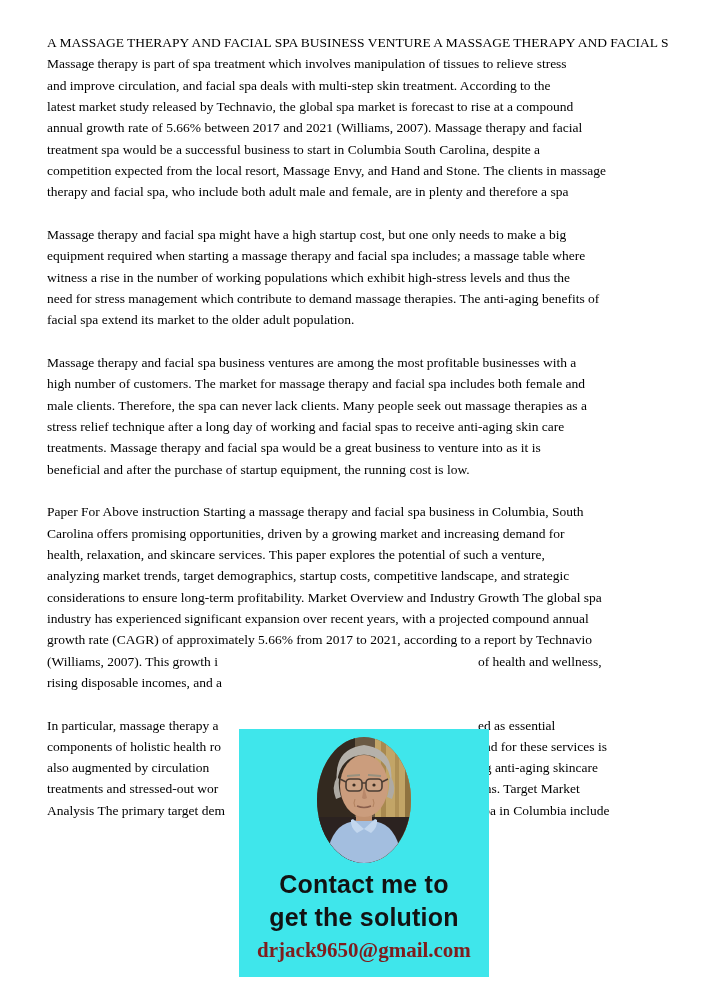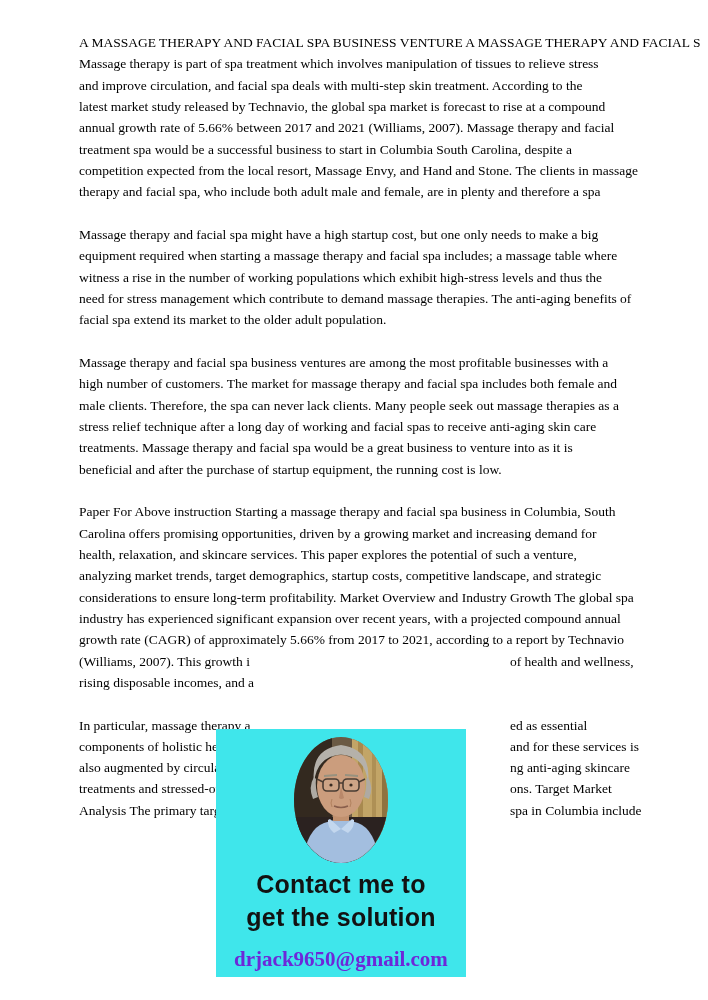--- a/index.html
+++ b/index.html
@@ -18,42 +18,41 @@
     left: 47px;
     top: 32px;
     width: 661px;
   }
   .para { margin-bottom: 21.33px; }
   .para:last-child { margin-bottom: 0; }
   .line {
     height: 21.33px;
     line-height: 21.33px;
     white-space: nowrap;
-    margin-left: 32px;
   }
   .frag-left {
     display: inline-block;
     width: 181px;
     overflow: hidden;
     white-space: nowrap;
     vertical-align: top;
   }
   .frag-gap {
     display: inline-block;
     width: 250px;
     vertical-align: top;
   }
   .frag-right {
     display: inline-block;
     white-space: nowrap;
     vertical-align: top;
   }
   .overlay {
     position: absolute;
-    left: 216px;
+    left: 239px;
     top: 729px;
     width: 250px;
     height: 248px;
     background: #3fe6eb;
     display: flex;
     flex-direction: column;
     align-items: center;
     z-index: 5;
   }
   .photo {
@@ -66,26 +65,26 @@
     margin-top: 5px;
     font-family: "Liberation Sans", "DejaVu Sans", sans-serif;
     font-weight: bold;
     font-size: 25px;
     line-height: 33px;
     color: #121212;
     text-align: center;
     letter-spacing: 0.2px;
   }
   .promo-email {
-    margin-top: 12px;
+    margin-top: 3px;
     font-family: "Liberation Serif", "DejaVu Serif", serif;
     font-weight: bold;
     font-size: 21px;
     line-height: 26px;
-    color: #6d28d9;
+    color: #7f1d1d;
     text-align: center;
   }
 </style>
 </head>
 <body>
 
 <div class="page" style="background: rgb(255, 255, 255); color: rgb(0, 0, 0);">
 
   <div class="doc" id="doc">
       <div class="para">

